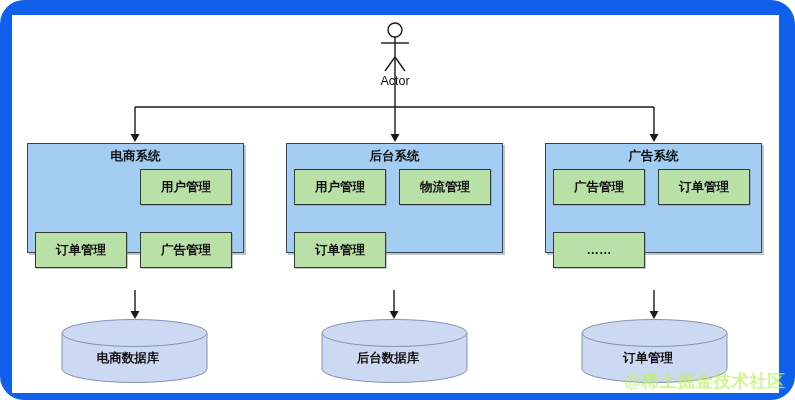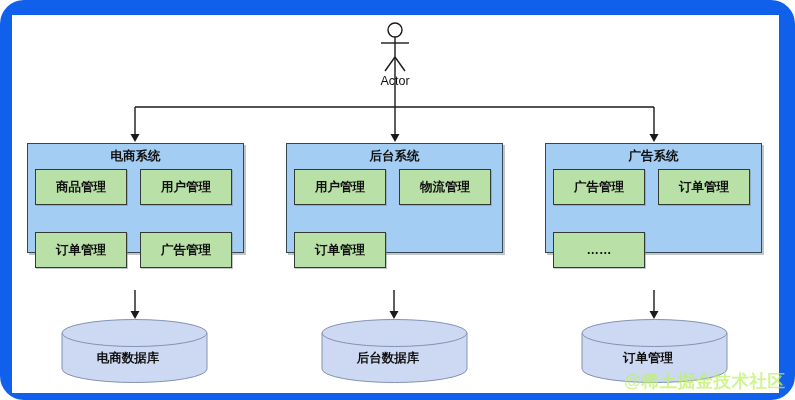--- a/index.html
+++ b/index.html
@@ -127,21 +127,20 @@
       <ellipse cx="394.5" cy="333" rx="72.5" ry="13.5"></ellipse>
       <path d="M 582 333 L 582 369 A 72.5 13.5 0 0 0 727 369 L 727 333"></path>
       <ellipse cx="654.5" cy="333" rx="72.5" ry="13.5"></ellipse>
     </g>
   </svg>
 
   <div class="actor-label">Actor</div>
 
   <div class="system-box sys-1">
     <div class="box-title">电商系统</div>
-    <div class="module m-a">商品管理</div>
     <div class="module m-b">用户管理</div>
     <div class="module m-c">订单管理</div>
     <div class="module m-d">广告管理</div>
   </div>
 
   <div class="system-box sys-2">
     <div class="box-title">后台系统</div>
     <div class="module m-a">用户管理</div>
     <div class="module m-b">物流管理</div>
     <div class="module m-c">订单管理</div>

